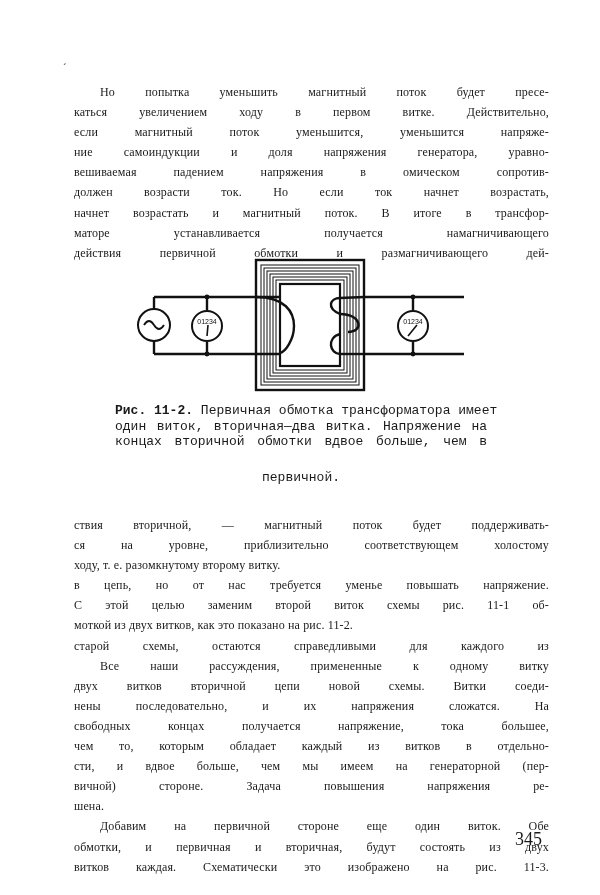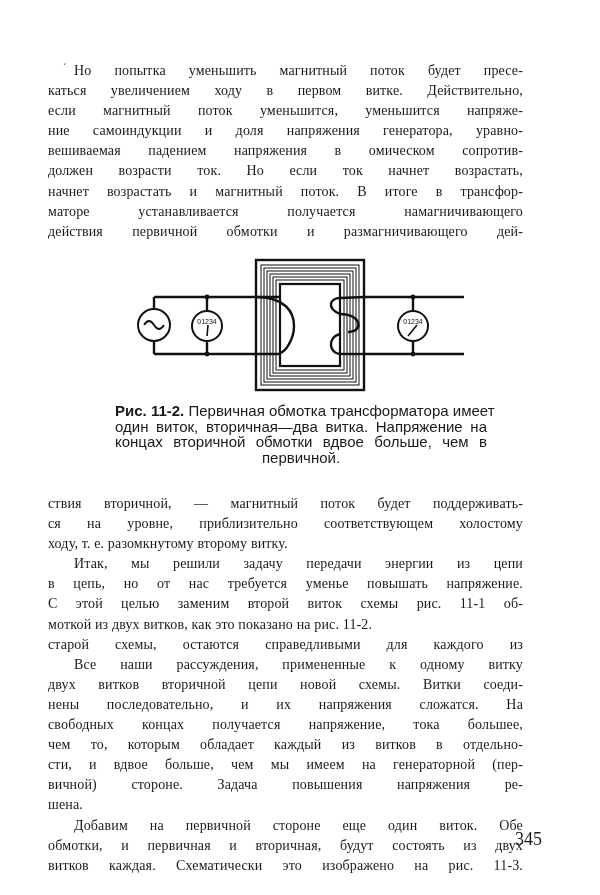--- a/index.html
+++ b/index.html
@@ -2,38 +2,39 @@
 <html><head>
   <meta charset="utf-8">
   <style>
     html, body { margin: 0; padding: 0; }
     body {
       width: 600px; height: 895px; background: #ffffff; position: relative; overflow: hidden;
       font-family: "Liberation Serif", "DejaVu Serif", serif; color: #1a1a1a;
     }
     .page { position: absolute; left: 0; top: 0; width: 600px; height: 895px; }
     .text-block {
-      position: absolute; left: 48px; width: 475px;
-      font-size: 14px; line-height: 20.1px; text-align: justify;
+      position: absolute; left: 74px; width: 475px;
+      font-size: 12px; line-height: 20.1px; text-align: justify;
       letter-spacing: 0.15px;
+      margin-top: 21px;
     }
     .line { display: block; white-space: nowrap; text-align: justify; text-align-last: justify; height: 20.1px; }
     .line.last { text-align-last: left; }
     .line.indent { padding-left: 26px; }
     #block1 { top: 61px; }
     #block2 { top: 494px; }
     .mark { position: absolute; left: 63px; top: 62px; font-size: 10px; }
     .figure { position: absolute; left: 130px; top: 252px; width: 340px; height: 148px; }
     .caption {
       position: absolute; left: 115px; top: 403px; width: 372px;
-      font-family: Liberation Sans, sans-serif;
-      font-size: 15px; line-height: 15.5px; color: #1a1a1a;
+      font-family: Liberation Mono, monospace;
+      font-size: 13px; line-height: 15.5px; color: #1a1a1a;
     }
     .cap-line { display: block; white-space: nowrap; text-align: justify; text-align-last: justify; }
-    .cap-line.center { text-align: left; text-align-last: center; }
+    .cap-line.center { text-align: left; text-align-last: center; margin-top: 20px; }
     .cap-label { font-weight: bold; }
     .page-number {
       position: absolute; left: 515px; top: 829px; font-size: 18px;
       font-family: "Liberation Serif", serif;
     }
   </style>
 </head>
 <body>
 
 <div class="page">
@@ -116,21 +117,20 @@
     <span class="cap-line"><span class="cap-label">Рис. 11-2.</span> <span>Первичная обмотка трансформатора имеет</span></span>
     <span class="cap-line">один виток, вторичная—два витка. Напряжение на</span>
     <span class="cap-line">концах вторичной обмотки вдвое больше, чем в</span>
     <span class="cap-line center">первичной.</span>
   </div>
 
   <div class="text-block" id="block2">
     <span class="line">ствия вторичной, — магнитный поток будет поддерживать-</span>
     <span class="line">ся на уровне, приблизительно соответствующем холостому</span>
     <span class="line last">ходу, т. е. разомкнутому второму витку.</span>
-    <span class="line indent">Итак, мы решили задачу передачи энергии из цепи</span>
     <span class="line">в цепь, но от нас требуется уменье повышать напряжение.</span>
     <span class="line">С этой целью заменим второй виток схемы рис. 11-1 об-</span>
     <span class="line last">моткой из двух витков, как это показано на рис. 11-2.</span>
     <span class="line">старой схемы, остаются справедливыми для каждого из</span>
     <span class="line indent">Все наши рассуждения, примененные к одному витку</span>
     <span class="line">двух витков вторичной цепи новой схемы. Витки соеди-</span>
     <span class="line">нены последовательно, и их напряжения сложатся. На</span>
     <span class="line">свободных концах получается напряжение, тока большее,</span>
     <span class="line">чем то, которым обладает каждый из витков в отдельно-</span>
     <span class="line">сти, и вдвое больше, чем мы имеем на генераторной (пер-</span>

